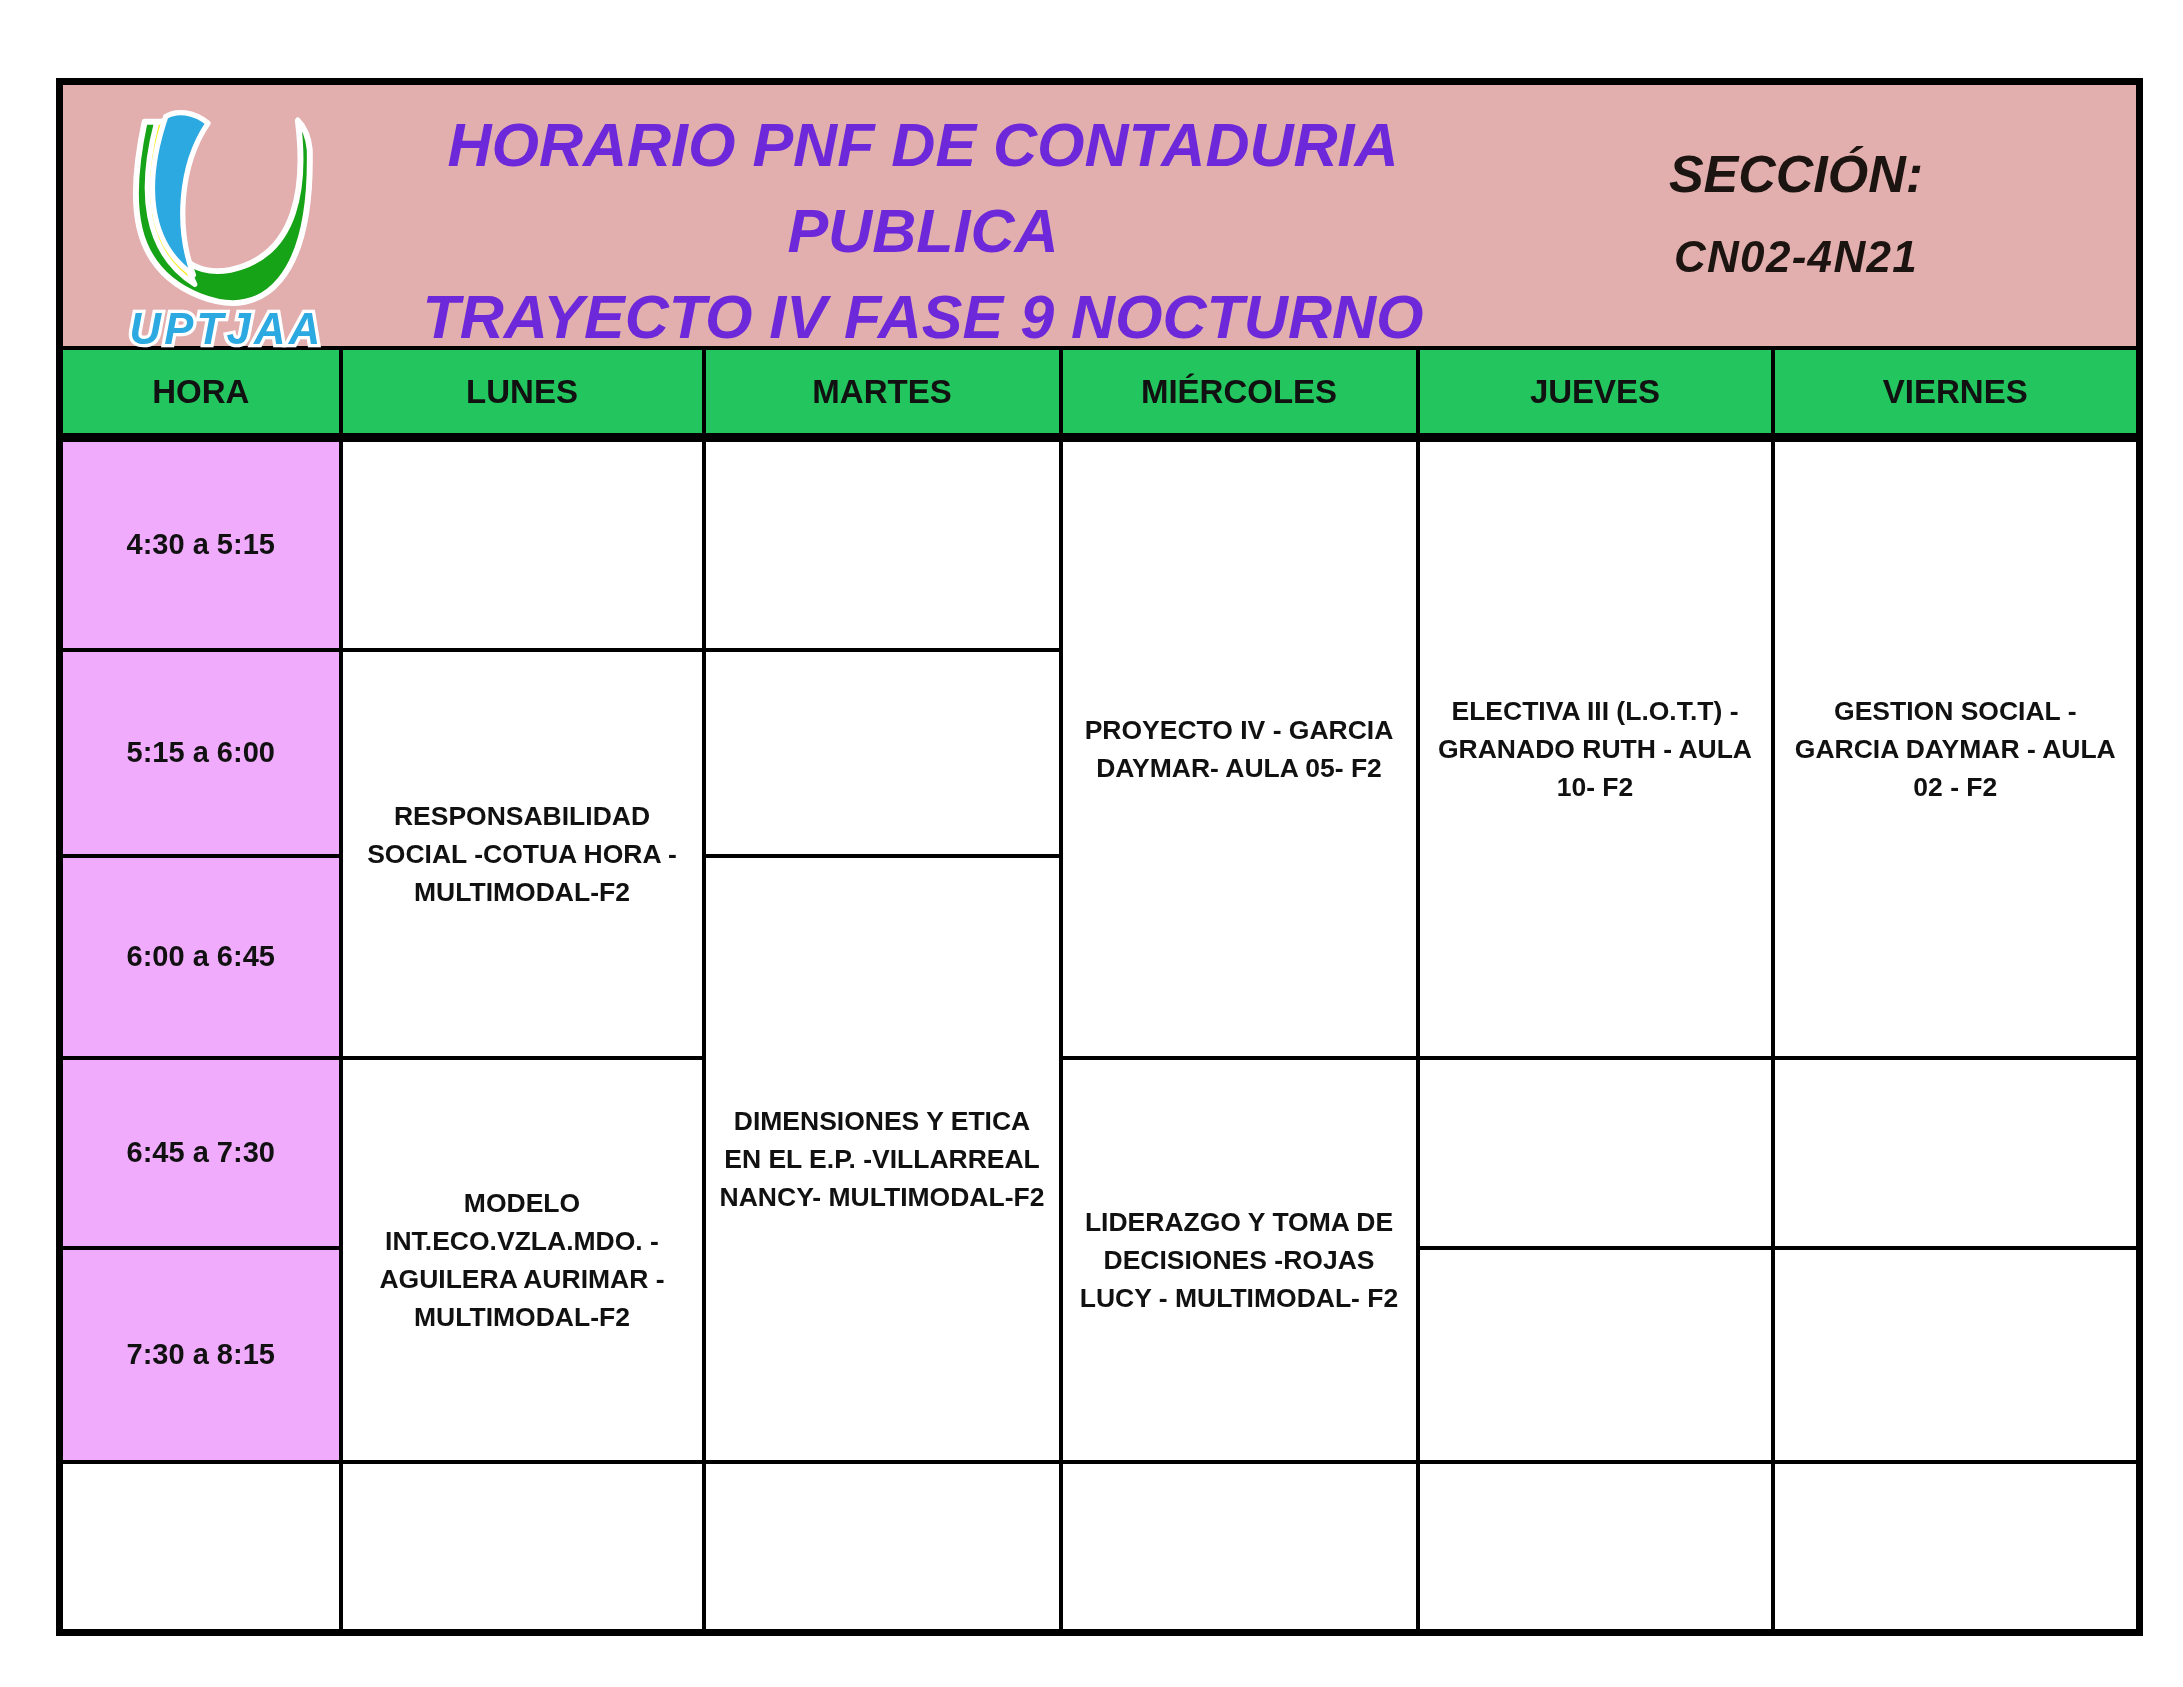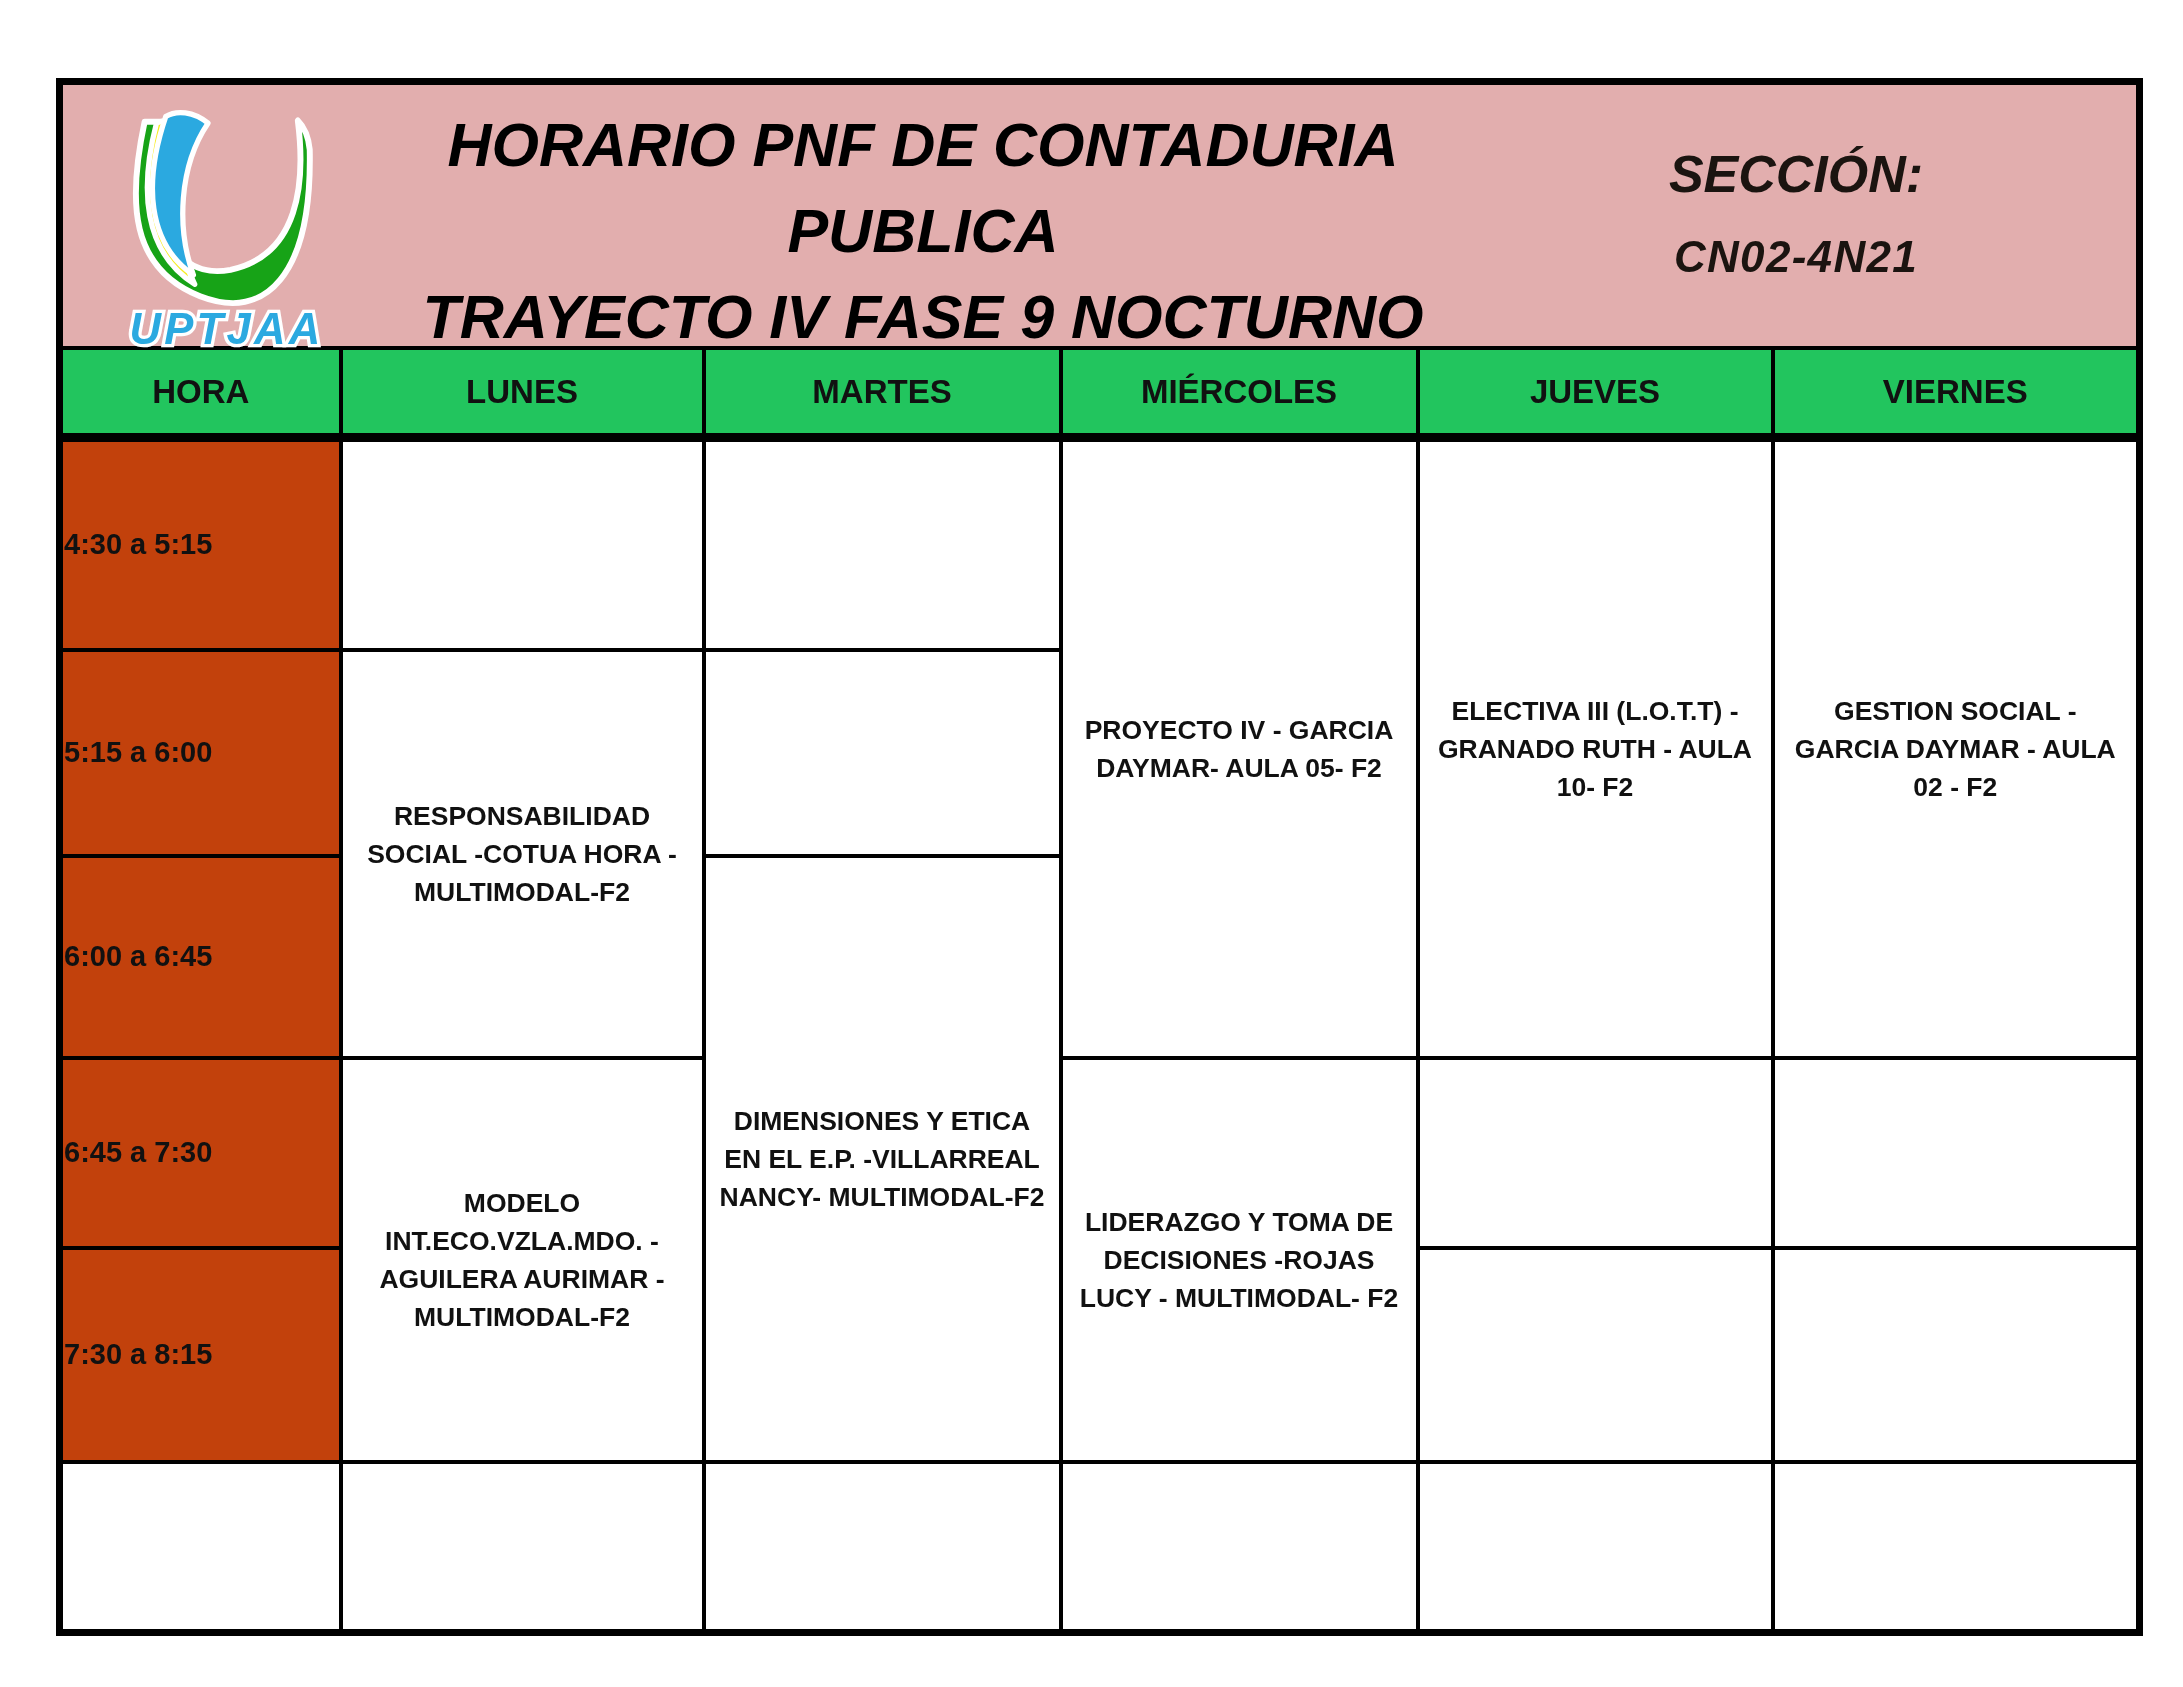--- a/index.html
+++ b/index.html
@@ -50,21 +50,21 @@
   .title-block {
     position: absolute;
     left: 344px;
     top: 17px;
     width: 1032px;
     text-align: center;
     font-weight: bold;
     font-style: italic;
     font-size: 61px;
     line-height: 86px;
-    color: #000000;
+    color: #6d28d9;
     letter-spacing: 0px;
   }
 
   .section-block {
     position: absolute;
     left: 1442px;
     top: 28px;
     width: 582px;
     text-align: center;
     font-weight: bold;
@@ -83,23 +83,23 @@
     color: #111111;
     text-align: center;
     vertical-align: middle;
     background: #22c55e;
   }
 
   td.time {
     font-size: 29px;
     font-weight: bold;
     color: #111111;
-    text-align: left;
+    text-align: center;
     vertical-align: middle;
-    background: #c2410c;
+    background: #f0abfc;
   }
   td.course {
     font-size: 26.5px;
     font-weight: bold;
     color: #111111;
     text-align: center;
     vertical-align: middle;
     line-height: 38px;
     padding: 0 9.3px;
     background: #ffffff;

